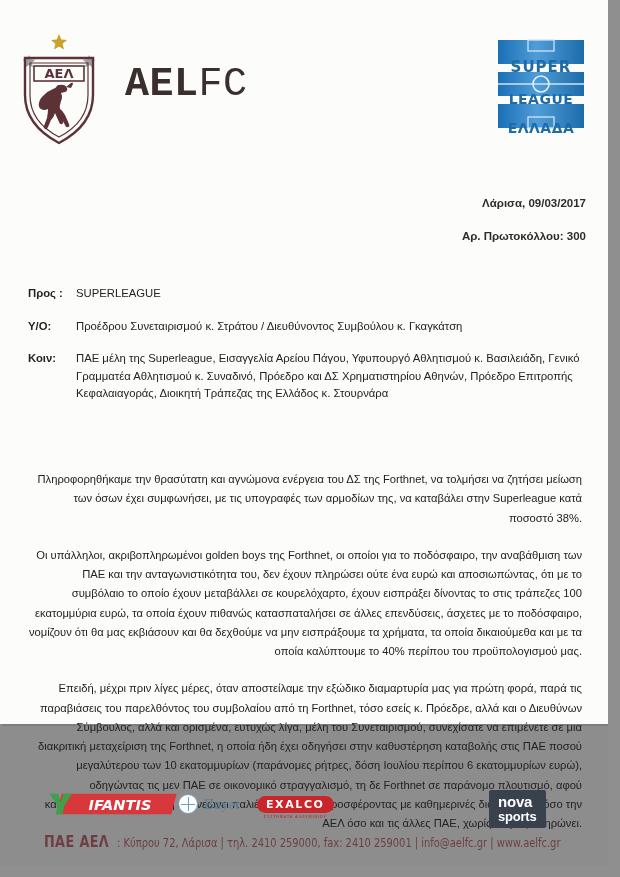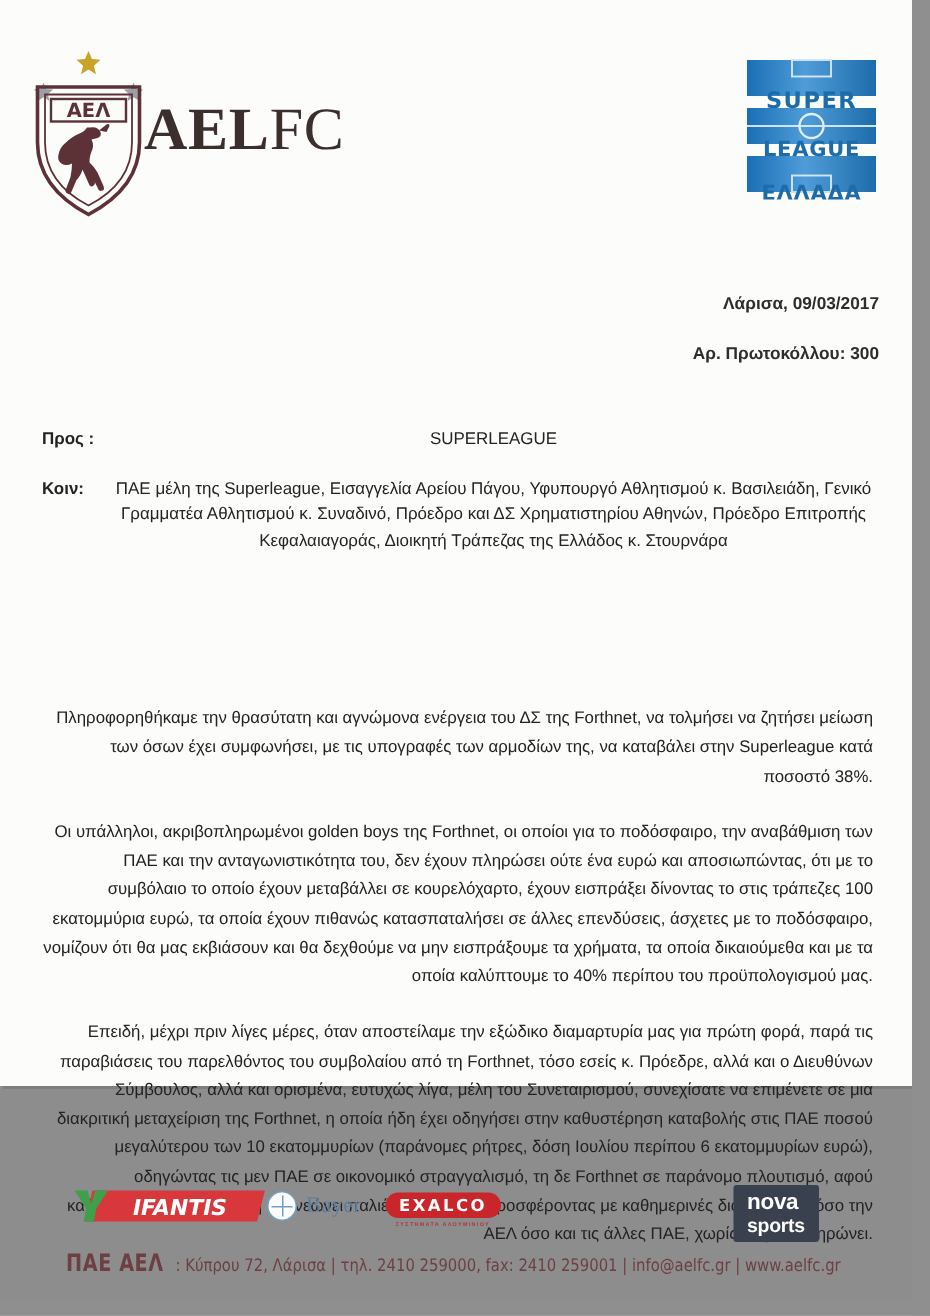--- a/index.html
+++ b/index.html
@@ -33,26 +33,26 @@
   
   .header {
     position: relative;
     height: 150px;
   }
   .crest {
     position: absolute; left: 16px; top: 33px;
     width: 86px; height: 112px;
   }
   .brandname {
-    position: absolute; left: 96px; top: 62px;
+    position: absolute; left: 125px; top: 62px;
     font-size: 40px;
     font-weight: bold;
     letter-spacing: 0.5px;
     color: #3b2f2e;
-    font-family: Liberation Serif, serif;
+    font-family: Liberation Mono, monospace;
   }
   .brandname .light { font-weight: normal; }
   .sl-logo {
     position: absolute; right: 18px; top: 38px;
     width: 98px; height: 95px;
   }
 
   
   .meta {
     position: absolute;
@@ -78,21 +78,21 @@
     margin-bottom: 15px;
     line-height: 1.55;
   }
   .addr-label {
     font-weight: bold;
     flex: 0 0 auto;
     white-space: nowrap;
   }
   .addr-label.w1 { width: 48px; }
   .addr-label.w2 { width: 48px; }
-  .addr-value { flex: 1 1 auto; text-align: center; }
+  .addr-value { flex: 1 1 auto; }
   .addr-row.subject { margin-top: 18px; }
 
   
   .body-text {
     position: absolute;
     left: 28px; top: 470px;
     width: 554px;
     font-size: 11.2px;
     color: #222;
   }
@@ -248,20 +248,24 @@
     <div class="line1">Λάρισα, 09/03/2017</div>
     <div class="line2">Αρ. Πρωτοκόλλου: 300</div>
   </div>
 
   <div class="addr">
     <div class="addr-row">
       <div class="addr-label w1">Προς :</div>
       <div class="addr-value">SUPERLEAGUE</div>
     </div>
     <div class="addr-row">
+      <div class="addr-label w2">Υ/Ο:</div>
+      <div class="addr-value">Προέδρου Συνεταιρισμού κ. Στράτου / Διευθύνοντος Συμβούλου κ. Γκαγκάτση</div>
+    </div>
+    <div class="addr-row">
       <div class="addr-label w2">Κοιν:</div>
       <div class="addr-value">ΠΑΕ μέλη της Superleague, Εισαγγελία Αρείου Πάγου, Υφυπουργό Αθλητισμού κ. Βασιλειάδη, Γενικό Γραμματέα Αθλητισμού κ. Συναδινό, Πρόεδρο και ΔΣ Χρηματιστηρίου Αθηνών, Πρόεδρο Επιτροπής Κεφαλαιαγοράς, Διοικητή Τράπεζας της Ελλάδος κ. Στουρνάρα</div>
     </div>
   </div>
 
   <div class="body-text">
     <p>Πληροφορηθήκαμε την θρασύτατη και αγνώμονα ενέργεια του ΔΣ της Forthnet, να τολμήσει να ζητήσει μείωση των όσων έχει συμφωνήσει, με τις υπογραφές των αρμοδίων της, να καταβάλει στην Superleague κατά ποσοστό 38%.</p>
     <p>Οι υπάλληλοι, ακριβοπληρωμένοι golden boys της Forthnet, οι οποίοι για το ποδόσφαιρο, την αναβάθμιση των ΠΑΕ και την ανταγωνιστικότητα του, δεν έχουν πληρώσει ούτε ένα ευρώ και αποσιωπώντας, ότι με το συμβόλαιο το οποίο έχουν μεταβάλλει σε κουρελόχαρτο, έχουν εισπράξει δίνοντας το στις τράπεζες 100 εκατομμύρια ευρώ, τα οποία έχουν πιθανώς κατασπαταλήσει σε άλλες επενδύσεις, άσχετες με το ποδόσφαιρο, νομίζουν ότι θα μας εκβιάσουν και θα δεχθούμε να μην εισπράξουμε τα χρήματα, τα οποία δικαιούμεθα και με τα οποία καλύπτουμε το 40% περίπου του προϋπολογισμού μας.</p>
     <p>Επειδή, μέχρι πριν λίγες μέρες, όταν αποστείλαμε την εξώδικο διαμαρτυρία μας για πρώτη φορά, παρά τις παραβιάσεις του παρελθόντος του συμβολαίου από τη Forthnet, τόσο εσείς κ. Πρόεδρε, αλλά και ο Διευθύνων Σύμβουλος, αλλά και ορισμένα, ευτυχώς λίγα, μέλη του Συνεταιρισμού, συνεχίσατε να επιμένετε σε μια διακριτική μεταχείριση της Forthnet, η οποία ήδη έχει οδηγήσει στην καθυστέρηση καταβολής στις ΠΑΕ ποσού μεγαλύτερου των 10 εκατομμυρίων (παράνομες ρήτρες, δόση Ιουλίου περίπου 6 εκατομμυρίων ευρώ), οδηγώντας τις μεν ΠΑΕ σε οικονομικό στραγγαλισμό, τη δε Forthnet σε παράνομο πλουτισμό, αφού καθημερινώς πωλεί νέες ή ανανεώνει παλιές συνδέσεις, προσφέροντας με καθημερινές διαφημίσεις τόσο την ΑΕΛ όσο και τις άλλες ΠΑΕ, χωρίς να μας πληρώνει.</p>
   </div>

